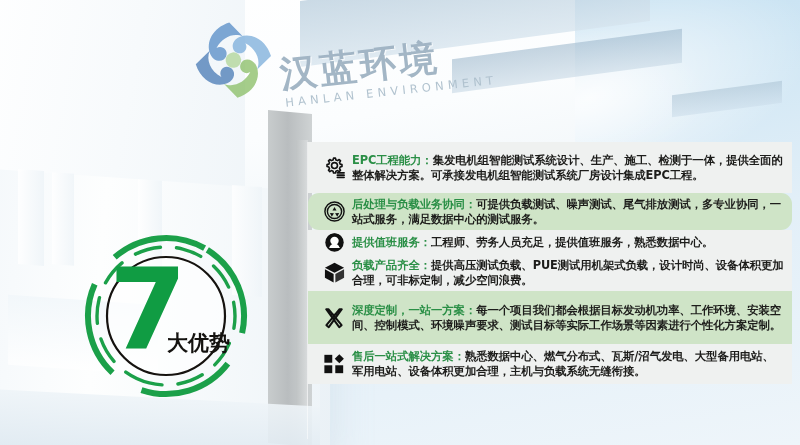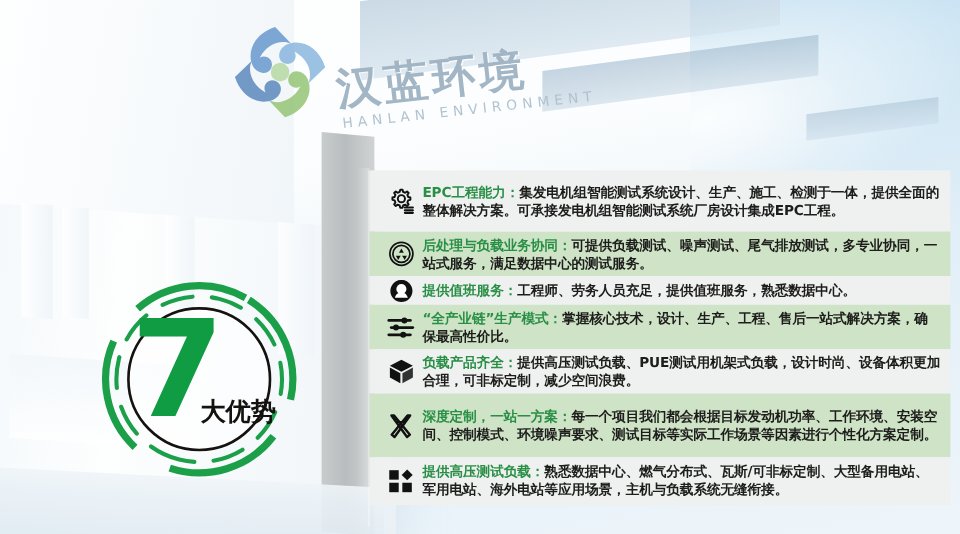--- a/index.html
+++ b/index.html
@@ -129,21 +129,21 @@
     color:#111; 
   }
   .adv-ico svg { display:block; }
   .adv-txt {
     flex:1 1 auto;
     font-size:11.4px; line-height:14.9px; color:#1d1d1b; font-weight:bold;
     letter-spacing:-.1px; padding-right:2px;
     font-family:"DejaVu Sans","Liberation Sans",sans-serif;
   }
   .adv-title { color:#2a8f46; }
-  .r1 { height:51px; } .r2 { height:37px; } .r3 { height:24px; }
+  .r1 { height:51px; } .r2 { height:37px;border-radius:11px; } .r3 { height:24px; }
   .r4 { height:37px; } .r5 { height:37px; } .r6 { height:53px;justify-content:center; } .r7 { height:40px; }
 </style>
 </head>
 <body>
 
 <div id="photo">
   <div class="sky"></div>
   <div class="cloud-a"></div>
   <div class="cloud-b"></div>
   <div class="facade-main"></div>
@@ -224,35 +224,20 @@
         <path d="M12 13.2 c-3 0-5.2 1.9-5.6 4.6 h11.2 c-.4-2.7-2.6-4.6-5.6-4.6z" fill="#fff"></path>
         <path d="M4.6 9.4 a7.6 7.6 0 0 1 14.8 0" fill="none" stroke="#111" stroke-width="2.1"></path>
         <rect x="16.6" y="12.2" width="3.1" height="4.6" rx="1.4" fill="#111"></rect>
       </svg>
     </div>
     <div class="adv-txt">
       <span class="adv-title">提供值班服务</span><span class="adv-title">：</span><span>工程师、劳务人员充足，提供值班服务，熟悉数据中心。</span>
     </div>
   </div>
 
-  <div class="adv-row alt r4">
-    <div class="adv-ico">
-      <svg width="24" height="22" viewBox="0 0 24 22" stroke="#111" stroke-width="2.3" stroke-linecap="round">
-        <path d="M2 5 H20"></path>
-          <circle cx="15" cy="5" r="2.5" fill="#111" stroke="none"></circle>
-        <path d="M4 11 H22"></path>
-          <circle cx="8" cy="11" r="2.5" fill="#111" stroke="none"></circle>
-        <path d="M2 17 H20"></path>
-          <circle cx="14" cy="17" r="2.5" fill="#111" stroke="none"></circle>
-      </svg>
-    </div>
-    <div class="adv-txt">
-      <span class="adv-title">“全产业链”生产模式</span><span class="adv-title">：</span><span>掌握核心技术，设计、生产、工程、售后一站式解决方案，确保最高性价比。</span>
-    </div>
-  </div>
 
   <div class="adv-row plain r5">
     <div class="adv-ico">
       <svg width="23" height="23" viewBox="0 0 24 24">
         <path d="M12 1.8 22 7 12 12.3 2 7 Z" fill="#111"></path>
         <path d="M2 8.6 11.1 13.5 11.1 22.4 2 17.4 Z" fill="#111"></path>
         <path d="M22 8.6 12.9 13.5 12.9 22.4 22 17.4 Z" fill="#111" opacity=".85"></path>
       </svg>
     </div>
     <div class="adv-txt">
@@ -276,17 +261,17 @@
   <div class="adv-row plain r7">
     <div class="adv-ico">
       <svg width="22" height="22" viewBox="0 0 24 24" fill="#111">
         <rect x="1.5" y="2" width="8.6" height="8.6"></rect>
         <path d="M17.8 1.4 22.8 6.3 17.8 11.2 12.8 6.3 Z"></path>
         <rect x="1.5" y="13.4" width="8.6" height="8.6"></rect>
         <rect x="13.4" y="13.4" width="8.6" height="8.6"></rect>
       </svg>
     </div>
     <div class="adv-txt">
-      <span class="adv-title">提供高压测试负载</span><span class="adv-title">：</span><span>熟悉数据中心、燃气分布式、瓦斯/可非标定制、大型备用电站、军用电站、海外电站等应用场景，主机与负载系统无缝衔接。</span>
+      <span class="adv-title">售后一站式解决方案</span><span class="adv-title">：</span><span>熟悉数据中心、燃气分布式、瓦斯/沼气发电、大型备用电站、军用电站、设备体积更加合理，主机与负载系统无缝衔接。</span>
     </div>
   </div>
 
 </div>
 
 </body></html>

